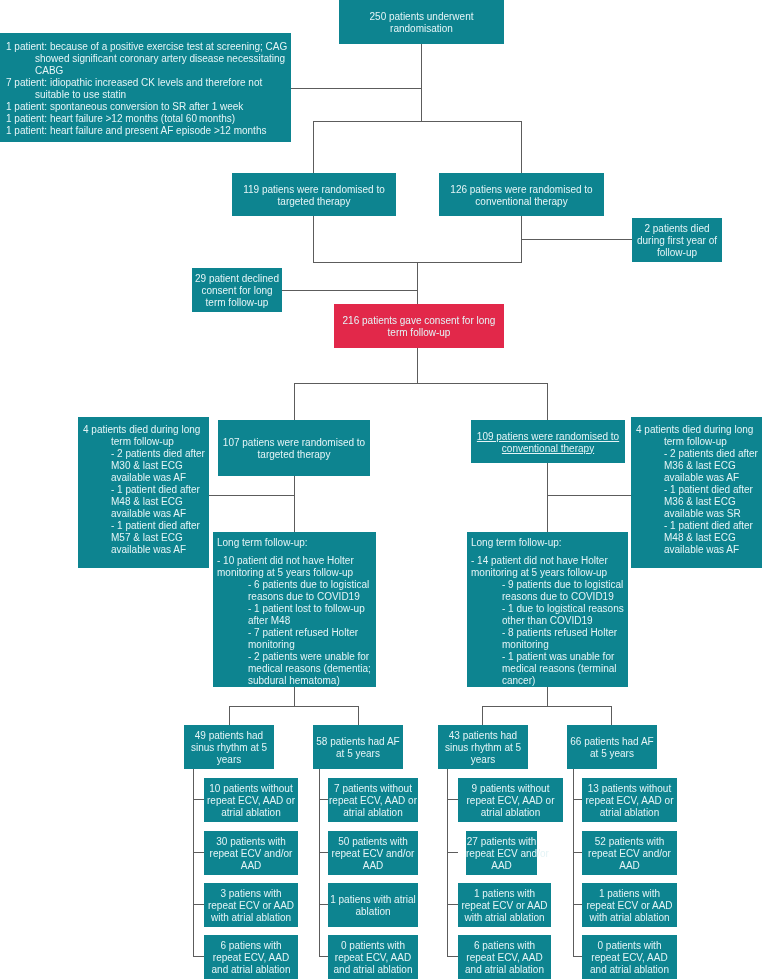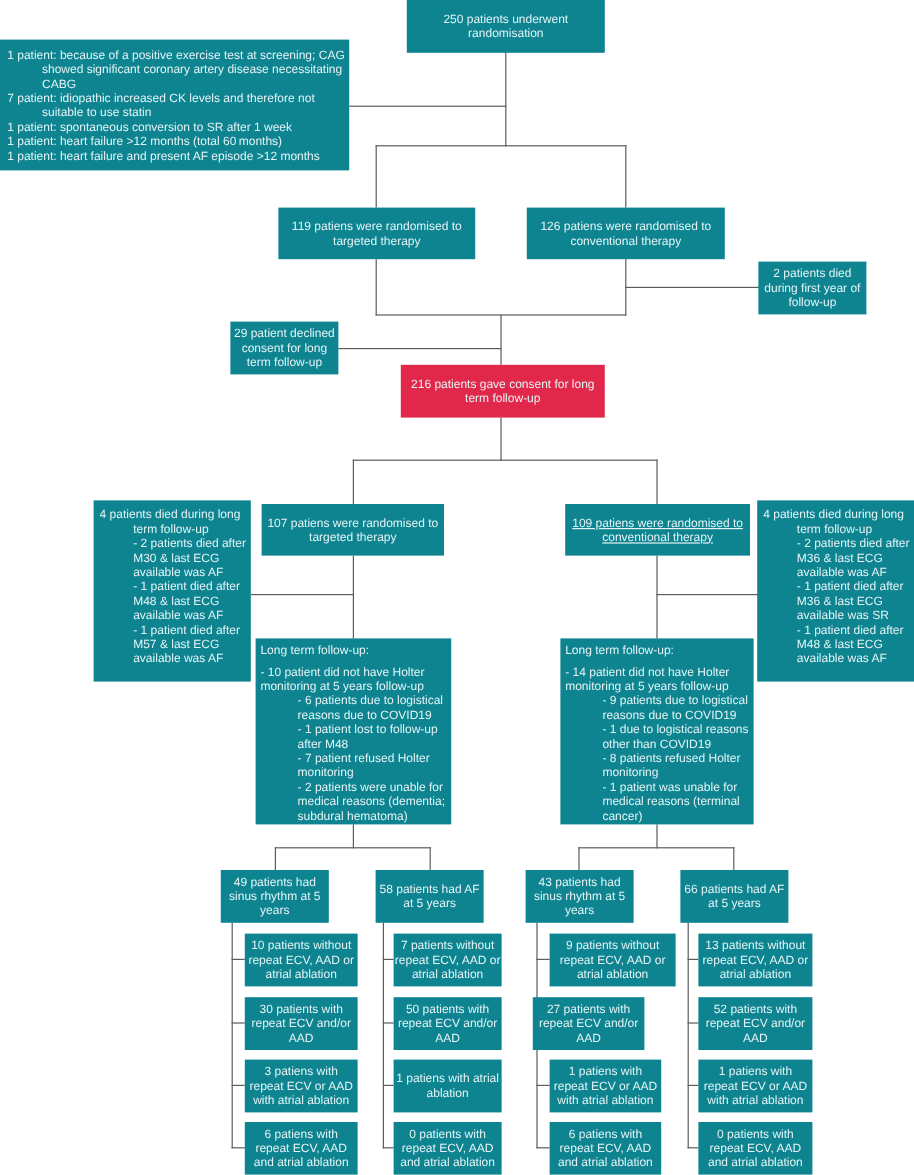--- a/index.html
+++ b/index.html
@@ -127,21 +127,21 @@
       <span class="l">consent for long</span>
       <span class="l">term follow-up</span>
     </div>
   </div>
   <div class="node ctr red" style="left:334px;top:304px;width:170px;height:44px;">
     <div class="lines">
       <span class="l">216 patients gave consent for long</span>
       <span class="l">term follow-up</span>
     </div>
   </div>
-  <div class="node ctr" style="left:218px;top:420px;width:152px;height:43px;">
+  <div class="node ctr" style="left:218px;top:420px;width:152px;height:56px;">
     <div class="lines">
       <span class="l">107 patiens were randomised to</span>
       <span class="l">targeted therapy</span>
     </div>
   </div>
   <div class="node ctr" style="left:471px;top:420px;width:154px;height:43px;text-decoration:underline;">
     <div class="lines">
       <span class="l">109 patiens were randomised to</span>
       <span class="l">conventional therapy</span>
     </div>
@@ -285,21 +285,21 @@
       <span class="l">years</span>
     </div>
   </div>
   <div class="node ctr" style="left:458px;top:778px;width:105px;height:44px;">
     <div class="lines">
       <span class="l">9 patients without</span>
       <span class="l">repeat ECV, AAD or</span>
       <span class="l">atrial ablation</span>
     </div>
   </div>
-  <div class="node ctr" style="left:444px;top:831px;width:93px;height:44px;">
+  <div class="node ctr" style="left:466px;top:831px;width:71px;height:44px;">
     <div class="lines">
       <span class="l">27 patients with</span>
       <span class="l">repeat ECV and/or</span>
       <span class="l">AAD</span>
     </div>
   </div>
   <div class="node ctr" style="left:458px;top:883px;width:93px;height:44px;">
     <div class="lines">
       <span class="l">1 patiens with</span>
       <span class="l">repeat ECV or AAD</span>

